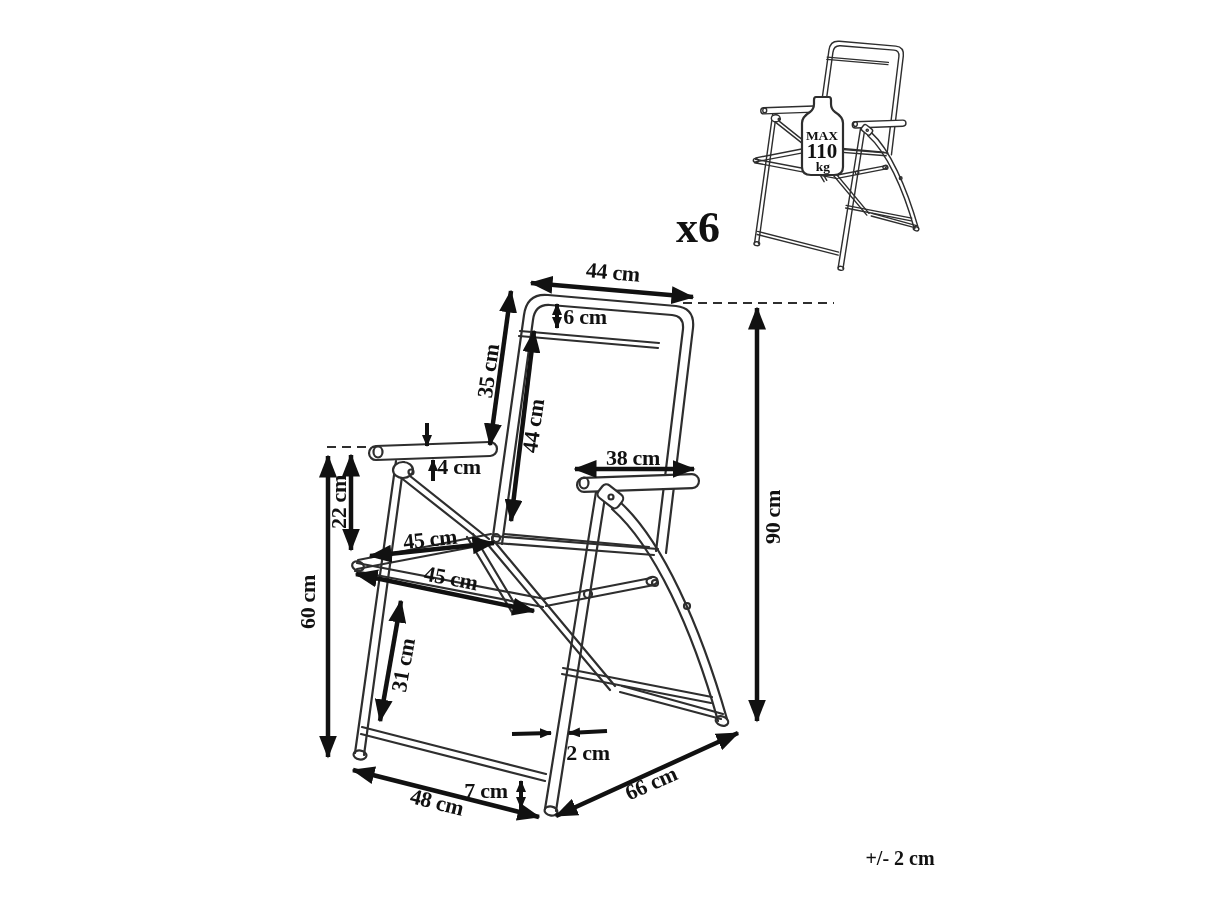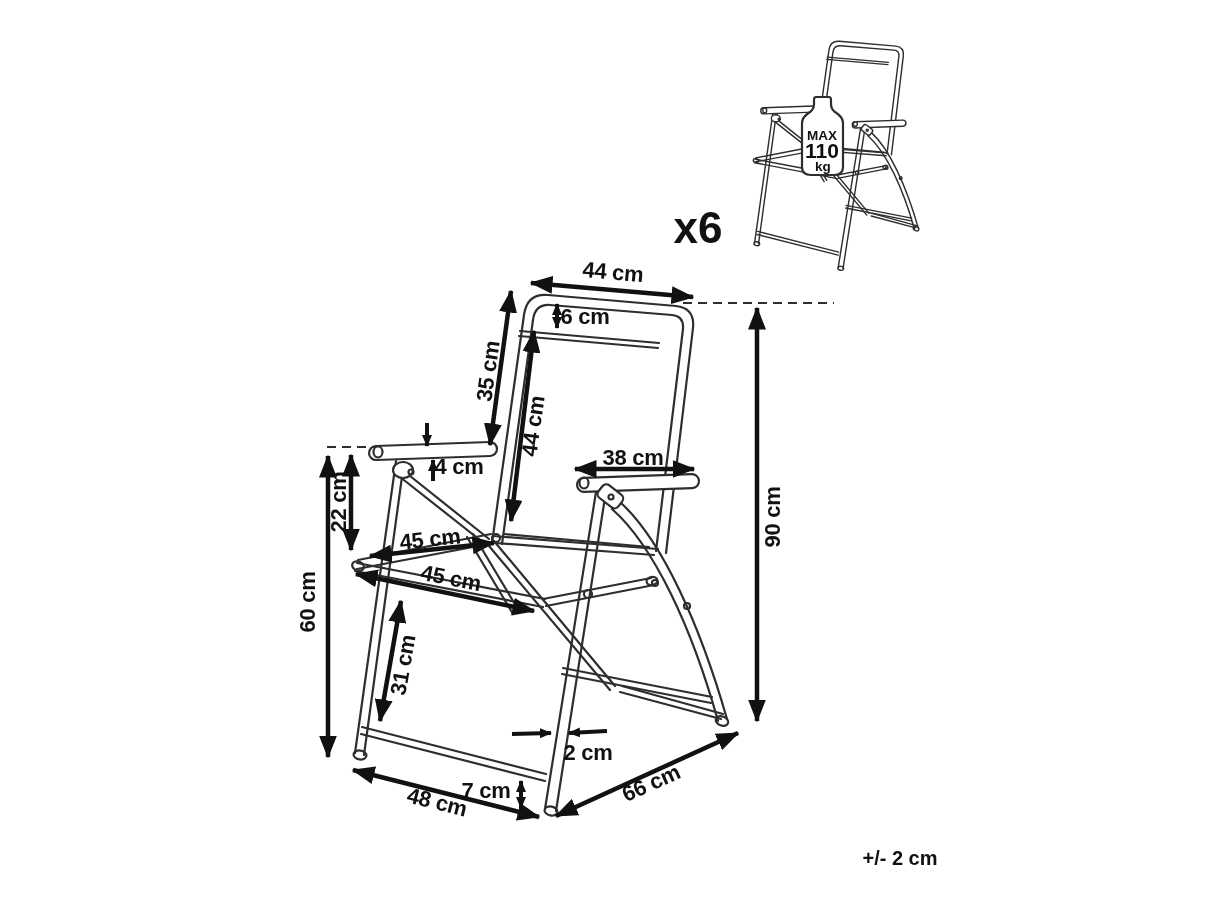--- a/index.html
+++ b/index.html
@@ -1,17 +1,17 @@
 <!DOCTYPE html>
 <html><head>
 <meta charset="utf-8">
 <style>
   html,body{margin:0;padding:0;background:#ffffff;}
   .canvas{position:relative;width:964px;height:910px;background:#ffffff;overflow:hidden;
-          font-family:Liberation Sans, sans-serif;}
+          font-family:Liberation Serif, serif;}
   svg{position:absolute;left:0;top:0;}
   .art{stroke:#2e2e2e;fill:none;stroke-linecap:round;stroke-linejoin:round;}
   .dim-line{stroke:#111111;fill:none;}
   .dim-lbl{fill:#111111;font-weight:bold;font-size:22px;text-anchor:middle;
            dominant-baseline:central;letter-spacing:-0.3px;}
   .qty-lbl{fill:#111111;font-weight:bold;font-size:44px;text-anchor:middle;dominant-baseline:central;}
   .tol-lbl{fill:#111111;font-weight:bold;font-size:20px;text-anchor:middle;dominant-baseline:central;}
   .wt-lbl{fill:#111111;font-weight:bold;text-anchor:middle;dominant-baseline:central;}
   .dash{stroke:#2e2e2e;stroke-width:2;stroke-dasharray:9 6;fill:none;}
 </style>

